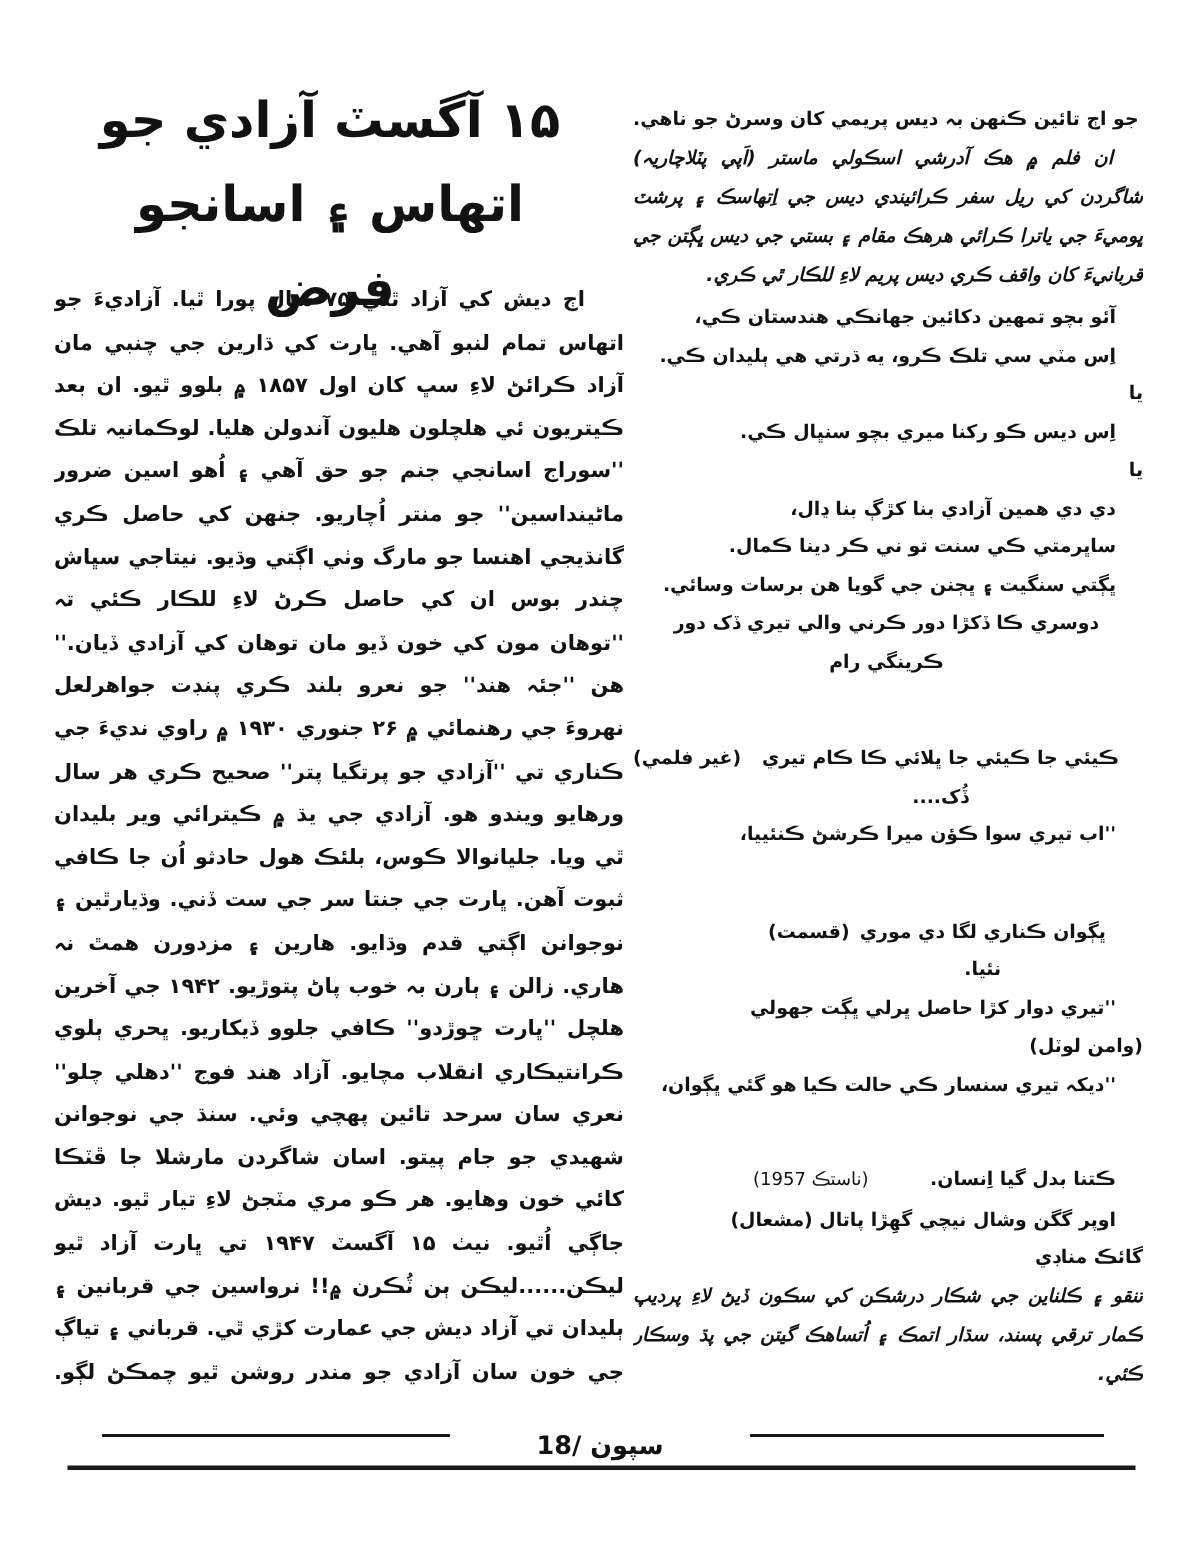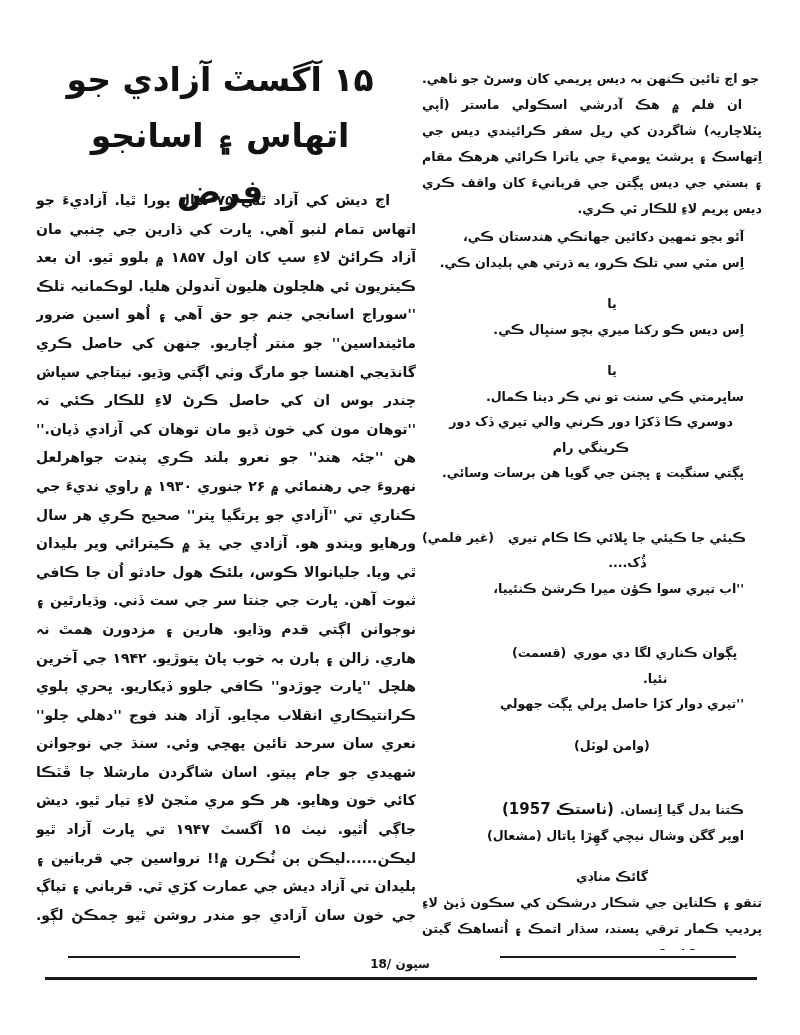--- a/index.html
+++ b/index.html
@@ -22,38 +22,38 @@
   .col-left p{
     margin:0;direction:rtl;text-align:justify;
     font-size:14px;font-weight:bold;line-height:28.6px;
     text-indent:26px;
   }
   .col-right{
     position:absolute;left:422px;top:66px;width:340px;height:884px;
     direction:rtl;font-size:12.6px;font-weight:bold;overflow:hidden;
   }
   .col-right .cont{ text-align:left;line-height:26px;margin:0; }
-  .col-right .para{ text-align:justify;line-height:26px;margin:0;text-indent:20px; }
+  .col-right .para{ text-align:justify;line-height:26px;margin:0;text-indent:20px;font-style:italic; }
   .col-right .para.noindent{ text-indent:0; }
   .verses{ margin:2px 0 0 0; }
   .vl{
     display:flex;justify-content:space-between;align-items:baseline;
     line-height:25.5px;padding-right:18px;
   }
   .vl .vt{ text-align:center; }
   .vl .vn{ text-align:left;white-space:nowrap;margin-top:39px; }
-  .vc{ text-align:center;line-height:25.5px;padding-left:40px;margin-top:16px; }
-  .year{ font-family:"DejaVu Sans",sans-serif;font-size:15px;font-weight:bold; }
+  .vc{ text-align:right;line-height:25.5px;padding-left:40px; }
+  .year{ font-family:"DejaVu Sans",sans-serif;font-size:12px;font-weight:normal; }
   .rule{ position:absolute;background:#1a1a1a; }
   .rule-top{ left:68px;top:956px;width:668px;height:2px; }
   .rule-bottom{ left:45px;top:977px;width:712px;height:3px; }
   .footer-text{
     position:absolute;left:300px;top:951px;width:200px;
     text-align:center;direction:rtl;
-    font-size:12px;font-weight:bold;background:#ffffff;
+    font-size:17px;font-weight:bold;background:#ffffff;
     line-height:26px;
   }
 </style>
 </head>
 <body>
 
 <div class="headline">
   <div>۱۵ آگسٽ آزادي جو</div>
   <div>اتهاس ۽ اسانجو فرض</div>
 </div>
@@ -72,43 +72,49 @@
       </div>
     <div class="vl">
         <span class="vt">اِس مٽي سي تلڪ ڪرو، يه ڌرتي هي ٻليدان ڪي.</span>
       </div>
     <div class="vc">يا</div>
     <div class="vl">
         <span class="vt">اِس ديس ڪو رکنا ميري بچو سنڀال ڪي.</span>
       </div>
     <div class="vc">يا</div>
     <div class="vl">
+        <span class="vt">دي دي همين آزادي بنا کڙڳ بنا ڍال،</span>
+      </div>
+    <div class="vl">
         <span class="vt">ساڀرمتي ڪي سنت تو ني ڪر دينا ڪمال.</span>
+      </div>
+    <div class="vl">
+        <span class="vt">ڀڳتي سنگيت ۽ ڀڄنن جي گويا هن برسات وسائي.</span>
       </div>
     <div class="vl" style="padding-right:2px">
         <span class="vt">دوسري ڪا ڏکڙا دور ڪرني والي تيري ڏک دور ڪرينگي رام</span>
-      </div>
-    <div class="vl">
-        <span class="vt">ڀڳتي سنگيت ۽ ڀڄنن جي گويا هن برسات وسائي.</span>
       </div>
     <div class="vl" style="padding-right:2px">
         <span class="vt">ڪيئي جا ڪيئي جا ڀلائي ڪا ڪام تيري ڏُک....</span>
         <span class="vn">(غير فلمي)</span>
       </div>
     <div class="vl">
         <span class="vt">''اب تيري سوا ڪؤن ميرا ڪرشڻ ڪنئييا،</span>
       </div>
     <div class="vl" style="padding-left:90px">
         <span class="vt">ڀڳوان ڪناري لگا دي موري نئيا.</span>
         <span class="vn">(قسمت)</span>
       </div>
     <div class="vl">
         <span class="vt">''تيري دوار کڙا حاصل ڀرلي ڀڳت جهولي</span>
       </div>
     <div class="vc">(وامن لوٽل)</div>
+    <div class="vl">
+        <span class="vt">''ديکہ تيري سنسار ڪي حالت ڪيا هو گئي ڀڳوان،</span>
+      </div>
     <div class="vl" style="padding-left:80px">
         <span class="vt">ڪتنا بدل گيا اِنسان.</span>
         <span class="vn year">(ناستڪ 1957)</span>
       </div>
     <div class="vl">
         <span class="vt">اوپر گگن وشال نيچي گهِڙا پاتال (مشعال)</span>
       </div>
     <div class="vc">گائڪ مناڊي</div>
   </div>
 

